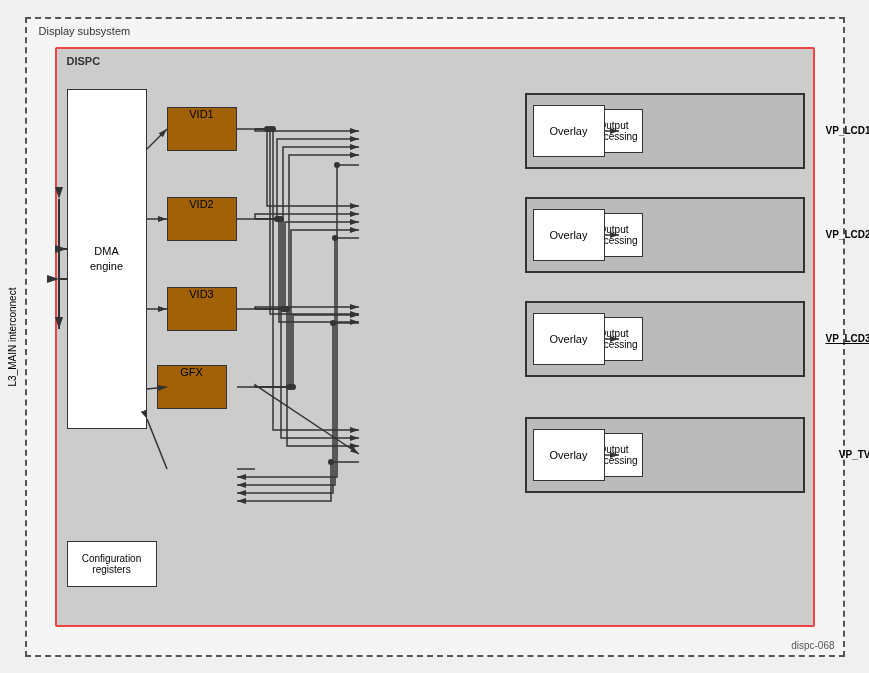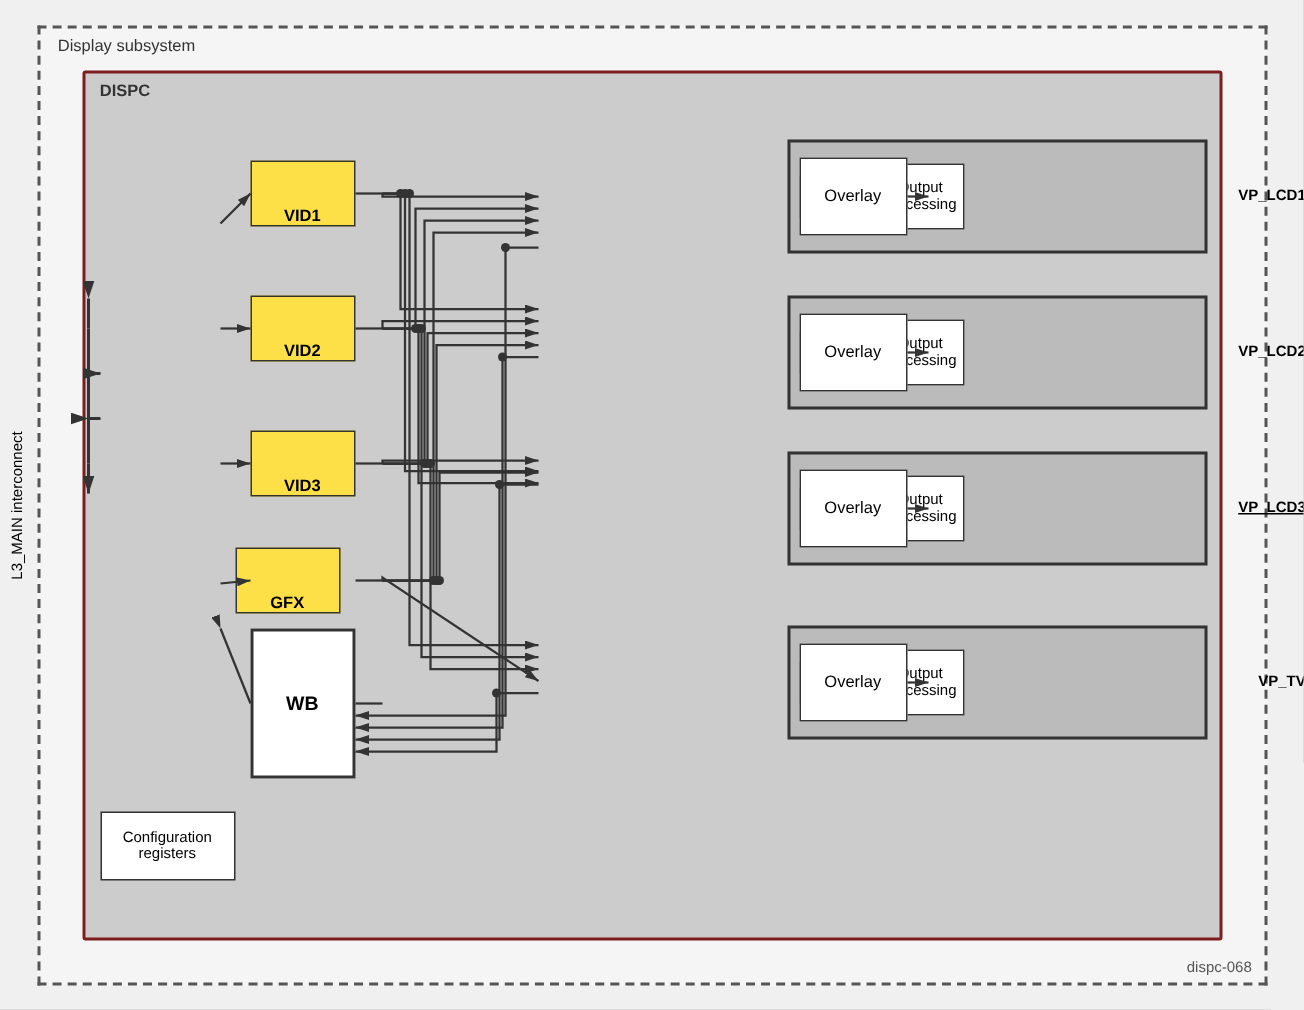--- a/index.html
+++ b/index.html
@@ -28,21 +28,21 @@
       left: 12px;
       font-size: 11px;
       color: #333;
     }
     .dispc-container {
       position: absolute;
       top: 28px;
       left: 28px;
       right: 28px;
       bottom: 28px;
-      border: 2px solid #7f1d1d;
+      border: 2px solid #ef4444;
       background: #cccccc;
       border-radius: 2px;
     }
     .dispc-label {
       position: absolute;
       top: 6px;
       left: 10px;
       font-size: 11px;
       font-weight: bold;
       color: #333;
@@ -63,26 +63,25 @@
       left: 50%;
       transform: translate(-50%, -50%);
       text-align: center;
       line-height: 1.4;
     }
     
     .vid-block {
       position: absolute;
       width: 70px;
       height: 44px;
-      background: #fde047;
-      border: 1.5px solid #333;
-      display: flex;
-      align-items: flex-end;
-      justify-content: center;
-      font-weight: bold;
+      background: #a16207;
+      border: 1.5px solid #333;
+      display: flex;
+      align-items: flex-start;
+      justify-content: center;
     }
     
     .wb-block {
       position: absolute;
       left: 110px;
       top: 370px;
       width: 70px;
       height: 100px;
       background: white;
       border: 2px solid #333;
@@ -200,40 +199,43 @@
 <div class="outer-container">
   <span class="outer-label">Display subsystem</span>
 
   <div class="dispc-container">
     <span class="dispc-label">DISPC</span>
 
     <div style="position:absolute; left:-52px; top:0; height:100%; display:flex; align-items:center;">
       <span class="l3-label">L3_MAIN interconnect</span>
     </div>
 
+    <div class="dma-block">
+      <div class="dma-label">
+        <div>DMA</div>
+        <div>engine</div>
+      </div>
+    </div>
 
     <div class="vid-block" style="left:110px; top:58px;">
       <span>VID1</span>
     </div>
 
     <div class="vid-block" style="left:110px; top:148px;">
       <span>VID2</span>
     </div>
 
     <div class="vid-block" style="left:110px; top:238px;">
       <span>VID3</span>
     </div>
 
     <div class="vid-block" style="left:100px; top:316px;">
       <span>GFX</span>
     </div>
 
-    <div class="wb-block">
-      <span>WB</span>
-    </div>
 
     <div class="pipeline-group" style="top:44px; right:8px; width:280px; height:76px;">
       <div class="pipeline-inner">
         <div class="overlay-block">
           <span>Overlay</span>
         </div>
         <div class="lcd-label-box">
           <span>LCD1</span>
         </div>
         <div style="width:8px; height:2px; background:#333;"></div>

